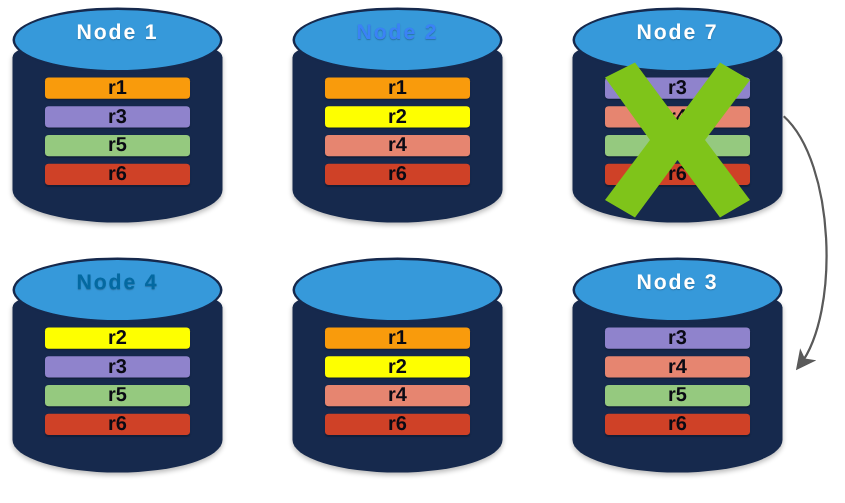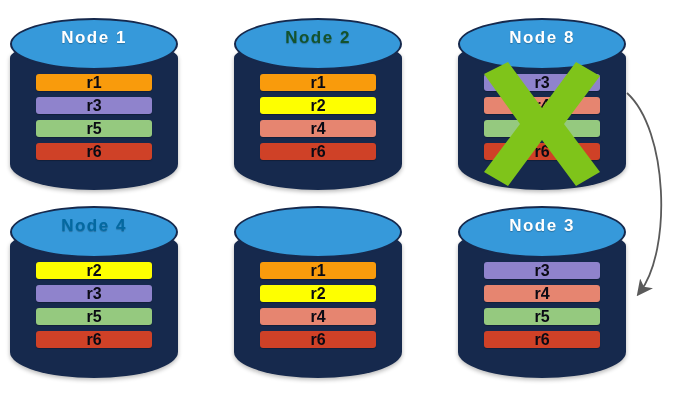--- a/index.html
+++ b/index.html
@@ -21,21 +21,21 @@
     width: 676px;
     height: 402px;
   }
 
   
   .node {
     position: absolute;
     width: 168px;
     height: 182px;
   }
-  .node.r0 { top: 18px; padding-left: 16px; }
+  .node.r0 { top: 6px; padding-left: 16px; }
   .node.r1 { top: 206px; }
   .node.c0 { left: 10px; }
   .node.c1 { left: 234px; }
   .node.c2 { left: 458px; }
 
   .cyl-body {
     position: absolute;
     left: 0;
     top: 22px;
     width: 168px;
@@ -121,33 +121,33 @@
       <div class="rec" style="background: rgb(249, 155, 12);">r1</div>
       <div class="rec" style="background: rgb(143, 131, 204);">r3</div>
       <div class="rec" style="background: rgb(149, 201, 127);">r5</div>
       <div class="rec" style="background: rgb(207, 65, 39);">r6</div>
     </div>
   </div>
 
   <div class="node r0 c1">
     <div class="cyl-body" style="background: rgb(22, 41, 77);"></div>
     <div class="cyl-top" style="background: rgb(54, 153, 218); border-color: rgb(22, 41, 77);"></div>
-    <div class="cyl-label" style="color: #14532d;">Node 2</div>
+    <div class="cyl-label" style="color: #3b82f6;">Node 2</div>
     <div class="records">
       <div class="rec" style="background: rgb(249, 155, 12);">r1</div>
       <div class="rec" style="background: rgb(254, 255, 0);">r2</div>
       <div class="rec" style="background: rgb(230, 133, 112);">r4</div>
       <div class="rec" style="background: rgb(207, 65, 39);">r6</div>
     </div>
   </div>
 
   <div class="node r0 c2">
     <div class="cyl-body" style="background: rgb(22, 41, 77);"></div>
     <div class="cyl-top" style="background: rgb(54, 153, 218); border-color: rgb(22, 41, 77);"></div>
-    <div class="cyl-label" style="color: rgb(255, 255, 255);">Node 8</div>
+    <div class="cyl-label" style="color: rgb(255, 255, 255);">Node 7</div>
     <div class="records">
       <div class="rec" style="background: rgb(143, 131, 204);">r3</div>
       <div class="rec" style="background: rgb(230, 133, 112);">r4</div>
       <div class="rec" style="background: rgb(149, 201, 127);">r5</div>
       <div class="rec" style="background: rgb(207, 65, 39);">r6</div>
     </div>
     <svg class="fail-x" viewBox="0 0 120 128">
       <polygon id="failx" points="2,14 26,2 60,48 94,2 118,16 82,64 118,112 94,126 60,80 26,126 2,112 38,64" fill="#7fc41a"></polygon>
     </svg>
   </div>

